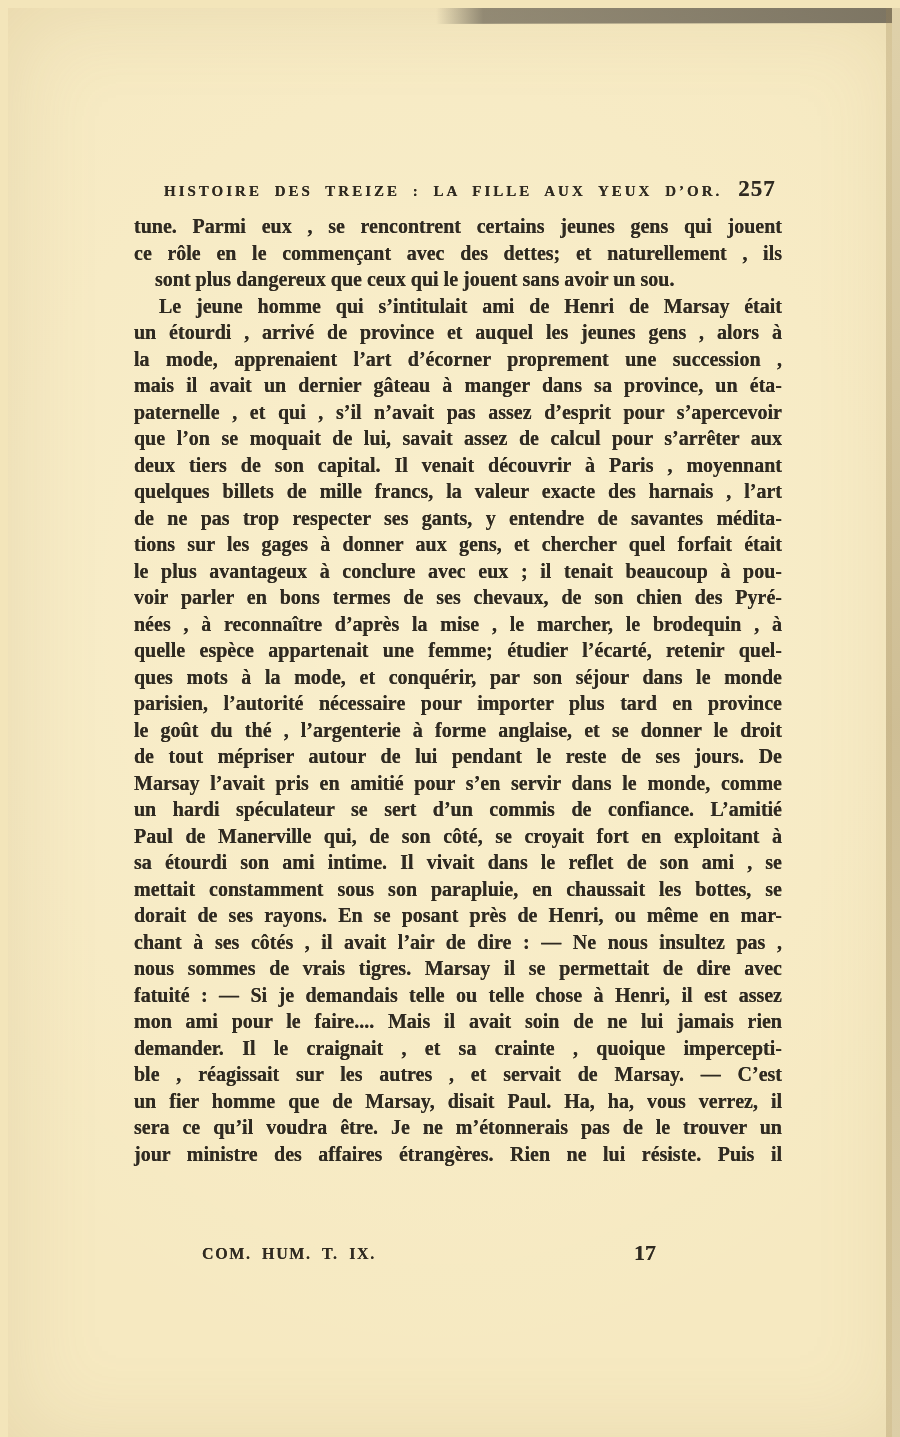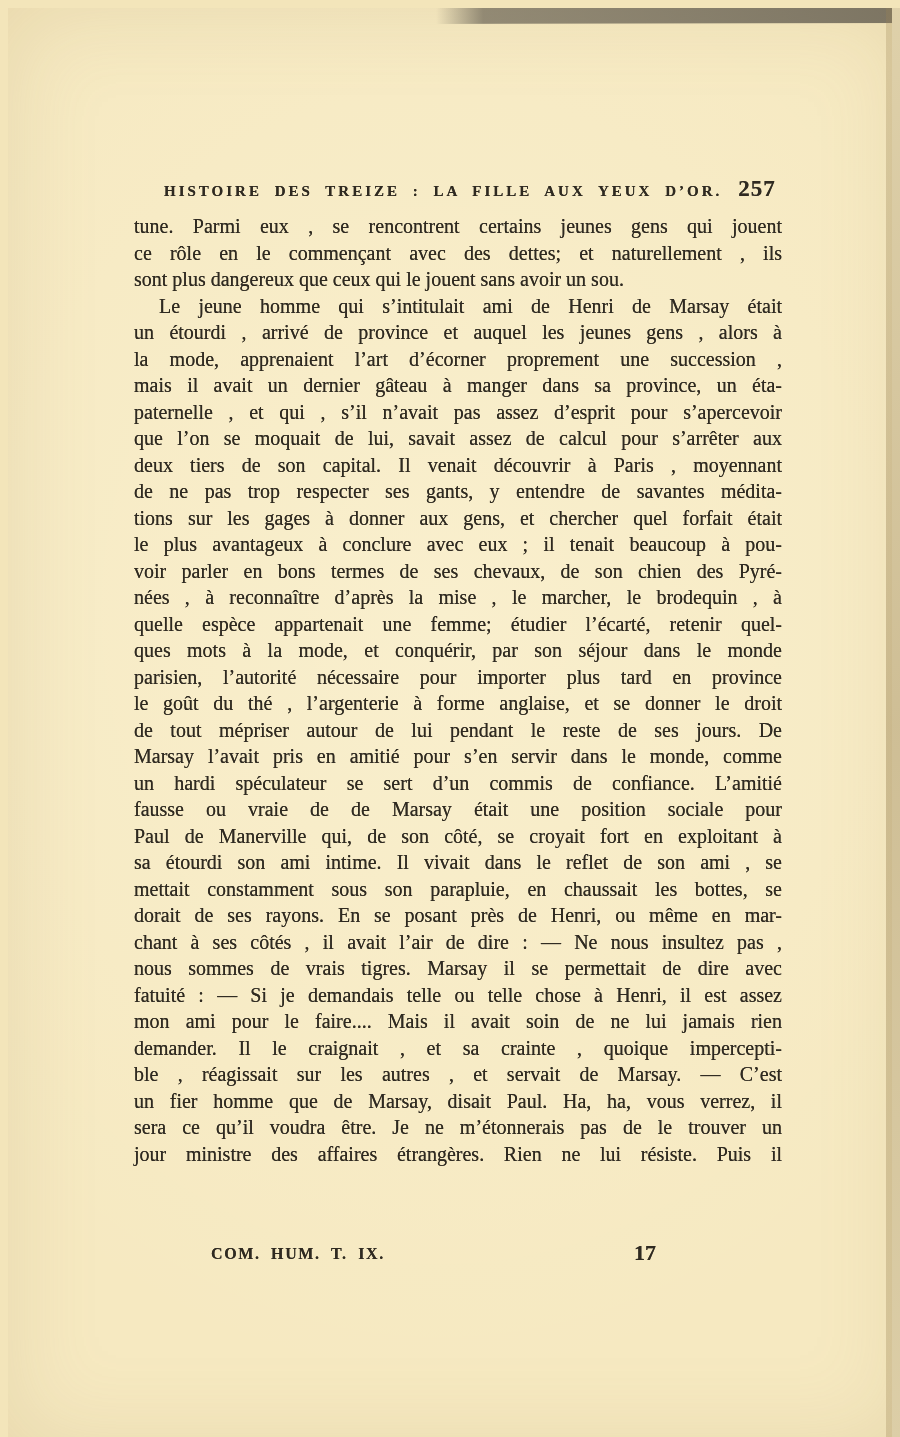--- a/index.html
+++ b/index.html
@@ -70,32 +70,33 @@
     color: var(--ink);
     font-size: 20px;
     line-height: 26.5px;
   }
   .line {
     height: 26.5px;
     text-align: justify;
     text-align-last: justify;
     text-shadow: 0 0 0.55px rgba(47,42,33,0.85);
     white-space: normal;
+    font-weight: bold;
   }
-  .line.end { text-align-last: left; }
+  .line.end { text-align-last: left; margin-left: 21px; }
   .line.indent { text-indent: 25px; }
   
   .pagefoot {
     position: absolute;
     top: 1224px; left: 0; width: 900px; height: 34px;
     color: var(--ink);
   }
   .signature-mark {
     position: absolute;
-    left: 195px; top: 5px;
+    left: 186px; top: 5px;
     font-size: 16px;
     font-weight: 700;
     letter-spacing: 1.6px;
     word-spacing: 5px;
     white-space: nowrap;
     text-shadow: 0 0 0.5px rgba(47,42,33,0.8);
   }
   .sheet-number {
     position: absolute;
     left: 618px; top: 0;
@@ -121,33 +122,33 @@
       <div class="line">tune. Parmi eux , se rencontrent certains jeunes gens qui jouent</div>
       <div class="line">ce rôle en le commençant avec des dettes; et naturellement , ils</div>
       <div class="line end">sont plus dangereux que ceux qui le jouent sans avoir un sou.</div>
       <div class="line indent">Le jeune homme qui s’intitulait ami de Henri de Marsay était</div>
       <div class="line">un étourdi , arrivé de province et auquel les jeunes gens , alors à</div>
       <div class="line">la mode, apprenaient l’art d’écorner proprement une succession ,</div>
       <div class="line">mais il avait un dernier gâteau à manger dans sa province, un éta-</div>
       <div class="line">paternelle , et qui , s’il n’avait pas assez d’esprit pour s’apercevoir</div>
       <div class="line">que l’on se moquait de lui, savait assez de calcul pour s’arrêter aux</div>
       <div class="line">deux tiers de son capital. Il venait découvrir à Paris , moyennant</div>
+      <div class="line">quelques billets de mille francs, la valeur exacte des harnais , l’art</div>
       <div class="line">de ne pas trop respecter ses gants, y entendre de savantes médita-</div>
       <div class="line">tions sur les gages à donner aux gens, et chercher quel forfait était</div>
       <div class="line">le plus avantageux à conclure avec eux ; il tenait beaucoup à pou-</div>
       <div class="line">voir parler en bons termes de ses chevaux, de son chien des Pyré-</div>
       <div class="line">nées , à reconnaître d’après la mise , le marcher, le brodequin , à</div>
       <div class="line">quelle espèce appartenait une femme; étudier l’écarté, retenir quel-</div>
       <div class="line">ques mots à la mode, et conquérir, par son séjour dans le monde</div>
       <div class="line">parisien, l’autorité nécessaire pour importer plus tard en province</div>
       <div class="line">le goût du thé , l’argenterie à forme anglaise, et se donner le droit</div>
       <div class="line">de tout mépriser autour de lui pendant le reste de ses jours. De</div>
       <div class="line">Marsay l’avait pris en amitié pour s’en servir dans le monde, comme</div>
       <div class="line">un hardi spéculateur se sert d’un commis de confiance. L’amitié</div>
-      <div class="line">fausse ou vraie de de Marsay était une position sociale pour</div>
       <div class="line">Paul de Manerville qui, de son côté, se croyait fort en exploitant à</div>
       <div class="line">sa étourdi son ami intime. Il vivait dans le reflet de son ami , se</div>
       <div class="line">mettait constamment sous son parapluie, en chaussait les bottes, se</div>
       <div class="line">dorait de ses rayons. En se posant près de Henri, ou même en mar-</div>
       <div class="line">chant à ses côtés , il avait l’air de dire : — Ne nous insultez pas ,</div>
       <div class="line">nous sommes de vrais tigres. Marsay il se permettait de dire avec</div>
       <div class="line">fatuité : — Si je demandais telle ou telle chose à Henri, il est assez</div>
       <div class="line">mon ami pour le faire.... Mais il avait soin de ne lui jamais rien</div>
       <div class="line">demander. Il le craignait , et sa crainte , quoique impercepti-</div>
       <div class="line">ble , réagissait sur les autres , et servait de Marsay. — C’est</div>

